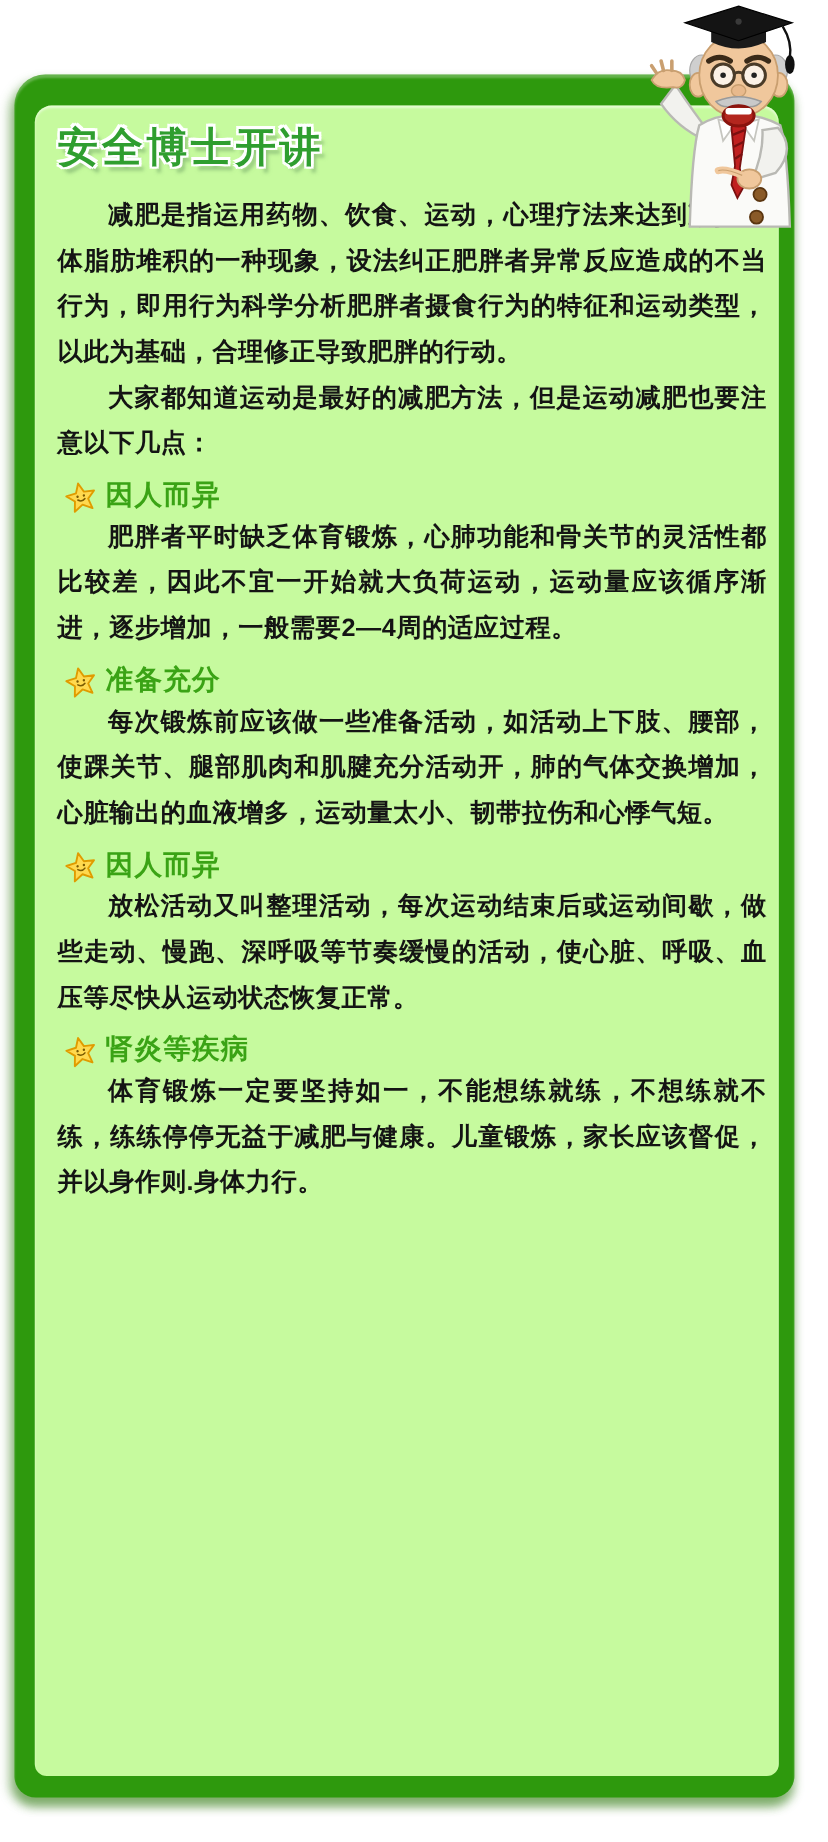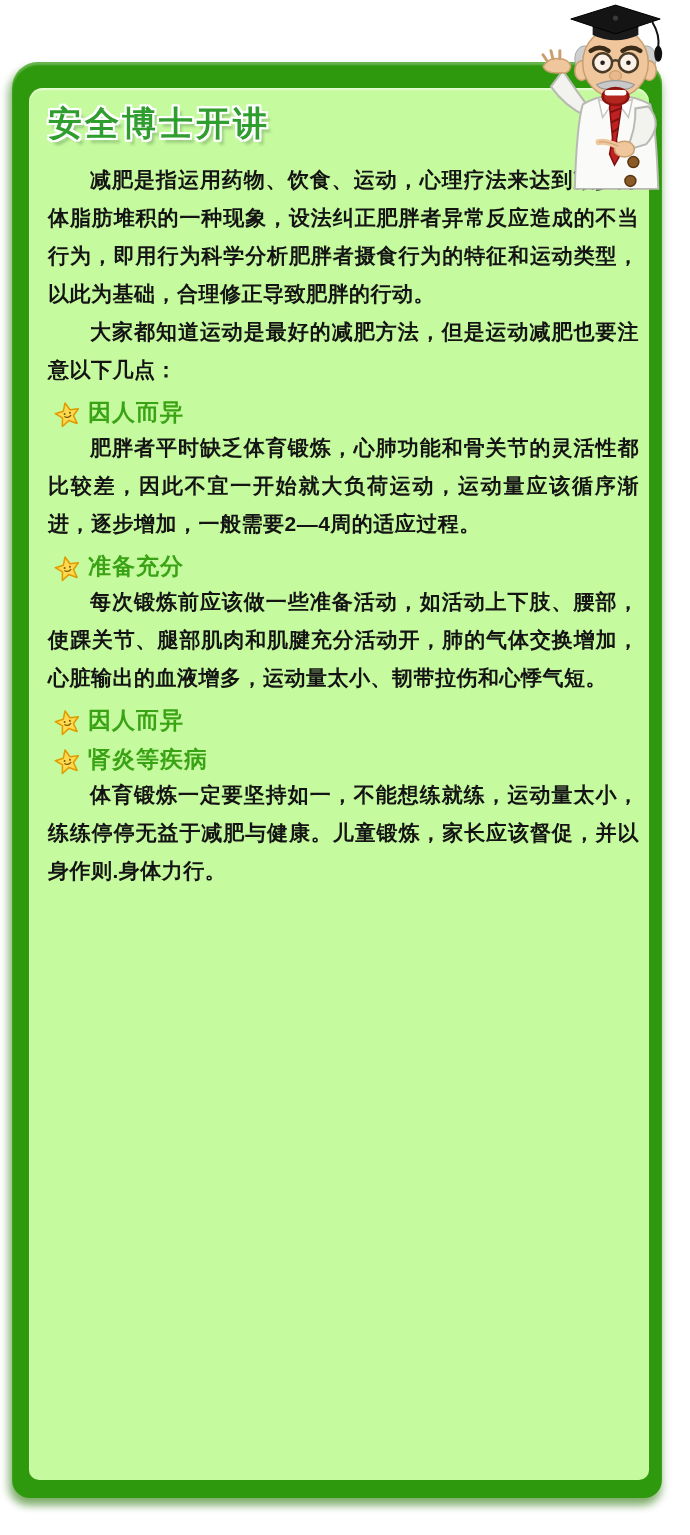--- a/index.html
+++ b/index.html
@@ -122,31 +122,32 @@
         <div class="section-heading">
           <svg class="star" viewBox="0 0 24 24">
             <path d="M12 1.5 L15 8.3 L22.5 9 L17 14 L18.7 21.5 L12 17.5 L5.3 21.5 L7 14 L1.5 9 L9 8.3 Z" fill="#ffd94f" stroke="#e09b00" stroke-width="1.4" stroke-linejoin="round"></path>
             <circle cx="9.6" cy="11" r="0.9" fill="#7a5a00"></circle>
               <circle cx="14.4" cy="11" r="0.9" fill="#7a5a00"></circle>
             <path d="M9.3 13.4 Q12 15.8 14.7 13.4" stroke="#7a5a00" stroke-width="1.1" fill="none" stroke-linecap="round"></path>
           </svg>
           <span class="label">因人而异</span>
         </div>
 
+        <p class="body-par">放松活动又叫整理活动，每次运动结束后或运动间歇，做些走动、慢跑、深呼吸等节奏缓慢的活动，使心脏、呼吸、血压等尽快从运动状态恢复正常。</p>
 
         <div class="section-heading">
           <svg class="star" viewBox="0 0 24 24">
             <path d="M12 1.5 L15 8.3 L22.5 9 L17 14 L18.7 21.5 L12 17.5 L5.3 21.5 L7 14 L1.5 9 L9 8.3 Z" fill="#ffd94f" stroke="#e09b00" stroke-width="1.4" stroke-linejoin="round"></path>
             <circle cx="9.6" cy="11" r="0.9" fill="#7a5a00"></circle>
               <circle cx="14.4" cy="11" r="0.9" fill="#7a5a00"></circle>
             <path d="M9.3 13.4 Q12 15.8 14.7 13.4" stroke="#7a5a00" stroke-width="1.1" fill="none" stroke-linecap="round"></path>
           </svg>
           <span class="label">肾炎等疾病</span>
         </div>
-        <p class="body-par">体育锻炼一定要坚持如一，不能想练就练，运动量太小，练练停停无益于减肥与健康。儿童锻炼，家长应该督促，并以身作则.身体力行。</p>
+        <p class="body-par">体育锻炼一定要坚持如一，不能想练就练，不想练就不练，练练停停无益于减肥与健康。儿童锻炼，家长应该督促，并以身作则.身体力行。</p>
 
       </div>
     </div>
   </div>
 
   <svg class="mascot" viewBox="0 0 150 190">
 
     <path d="M46 116 Q24 106 10 86 L22 70 Q38 94 52 112 Z" fill="#f2f2ee" stroke="#b9b9b4" stroke-width="2"></path>
 
     <path d="M20 72 Q6 74 2 66 Q8 56 18 58 Q28 58 30 66 Q28 74 20 72 Z" fill="#f0c79c" stroke="#c99f70" stroke-width="1.5"></path>

